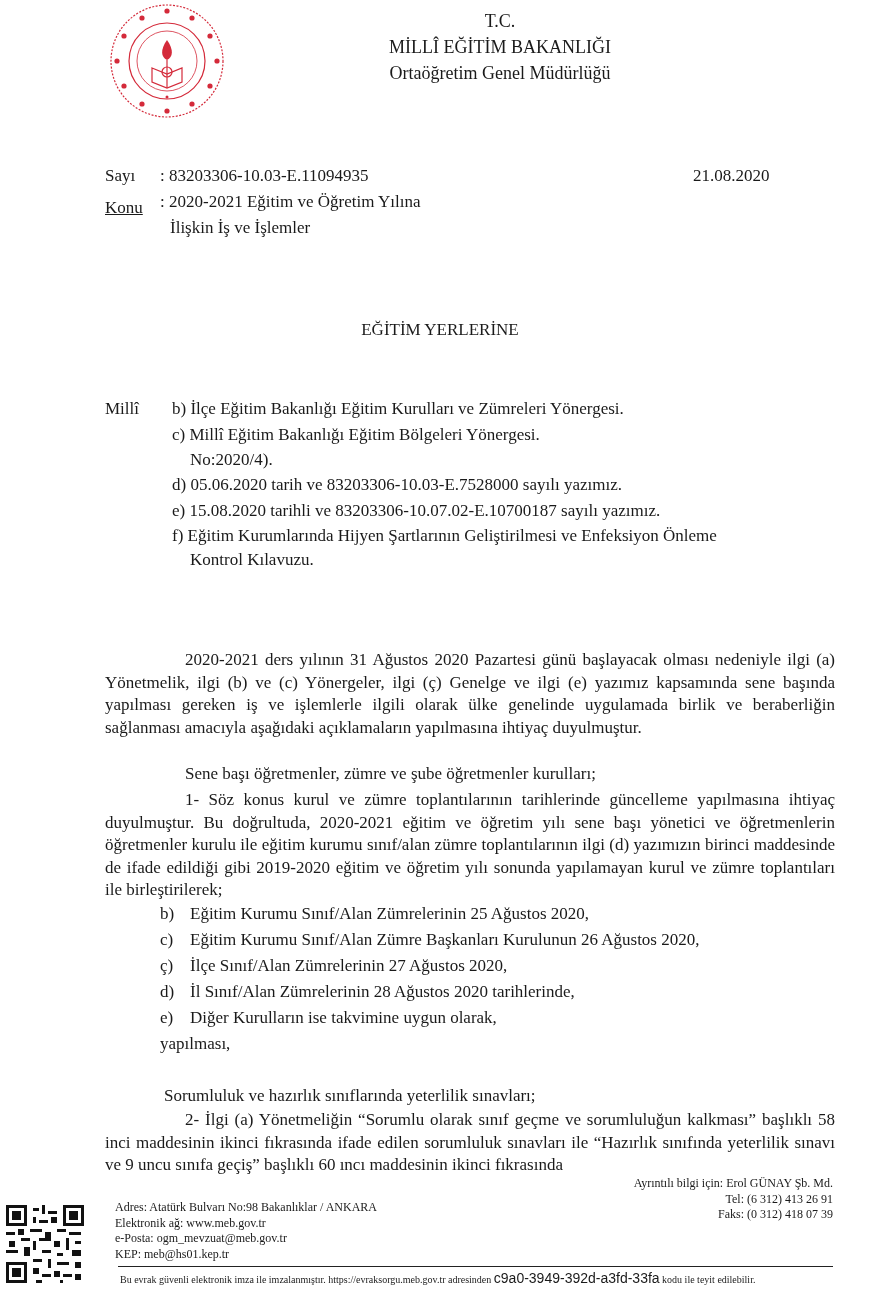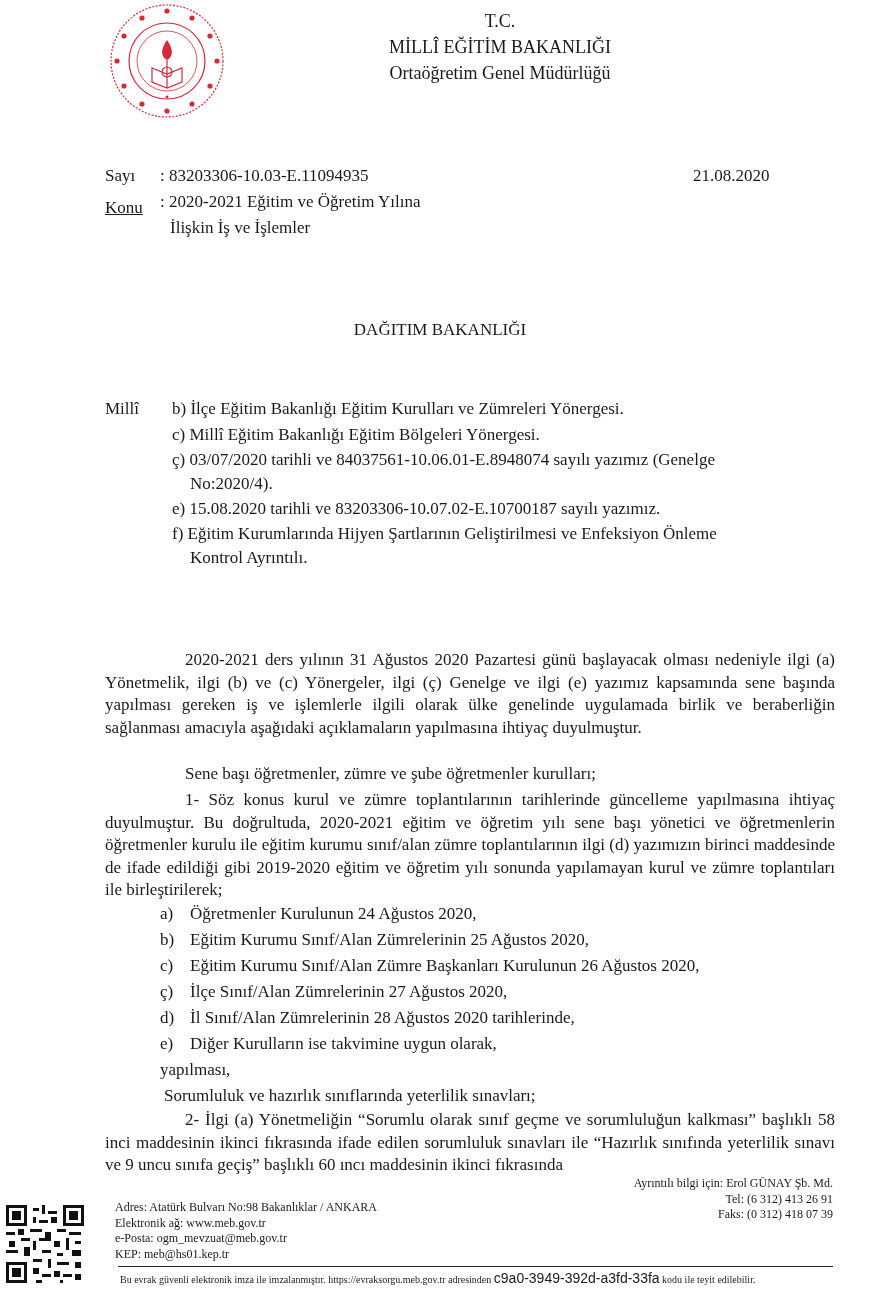--- a/index.html
+++ b/index.html
@@ -57,39 +57,38 @@
 <div class="abs hdr" style="top:34px;">MİLLÎ EĞİTİM BAKANLIĞI</div>
 <div class="abs hdr" style="top:60px;">Ortaöğretim Genel Müdürlüğü</div>
 
 <div class="abs meta" style="left:105px; top:163px;">Sayı</div>
 <div class="abs meta" style="left:160px; top:163px;">: 83203306-10.03-E.11094935</div>
 <div class="abs meta" style="left:693px; top:163px;">21.08.2020</div>
 <div class="abs meta" style="left:105px; top:195px;text-decoration:underline;">Konu</div>
 <div class="abs meta" style="left:160px; top:189px;">: 2020-2021 Eğitim ve Öğretim Yılına</div>
 <div class="abs meta" style="left:170px; top:215px;">İlişkin İş ve İşlemler</div>
 
-<div class="abs meta" style="left:0; width:880px; text-align:center; top:317px;">DAĞITIM BAKANLIĞI</div>
+<div class="abs meta" style="left:0; width:880px; text-align:center; top:317px;">EĞİTİM YERLERİNE</div>
 
 <div class="abs meta" style="left:105px; top:396px;">Millî</div>
 <div class="abs" style="left:158px; top:396px; width:680px;">
   <div class="meta" style="padding-left:14px;">b) İlçe Eğitim Bakanlığı Eğitim Kurulları ve Zümreleri Yönergesi.</div>
   <div class="meta" style="padding-left:14px;">c) Millî Eğitim Bakanlığı Eğitim Bölgeleri Yönergesi.</div>
-  <div class="meta" style="padding-left:14px; line-height:24px;">ç) 03/07/2020 tarihli ve 84037561-10.06.01-E.8948074 sayılı yazımız (Genelge</div>
   <div class="meta" style="padding-left:32px; line-height:24px;">No:2020/4).</div>
+  <div class="meta" style="padding-left:14px;">d) 05.06.2020 tarih ve 83203306-10.03-E.7528000 sayılı yazımız.</div>
   <div class="meta" style="padding-left:14px;">e) 15.08.2020 tarihli ve 83203306-10.07.02-E.10700187 sayılı yazımız.</div>
   <div class="meta" style="padding-left:14px; line-height:24px;">f) Eğitim Kurumlarında Hijyen Şartlarının Geliştirilmesi ve Enfeksiyon Önleme</div>
-  <div class="meta" style="padding-left:32px; line-height:24px;">Kontrol Ayrıntılı.</div>
+  <div class="meta" style="padding-left:32px; line-height:24px;">Kontrol Kılavuzu.</div>
 </div>
 
 <div class="abs body-text indent" style="left:105px; top:649px; width:730px;">2020-2021 ders yılının 31 Ağustos 2020 Pazartesi günü başlayacak olması nedeniyle ilgi (a) Yönetmelik, ilgi (b) ve (c) Yönergeler, ilgi (ç) Genelge ve ilgi (e) yazımız kapsamında sene başında yapılması gereken iş ve işlemlerle ilgili olarak ülke genelinde uygulamada birlik ve beraberliğin sağlanması amacıyla aşağıdaki açıklamaların yapılmasına ihtiyaç duyulmuştur.</div>
 <div class="abs body-text" style="left:185px; top:763px; width:650px;">Sene başı öğretmenler, zümre ve şube öğretmenler kurulları;</div>
 <div class="abs body-text indent" style="left:105px; top:789px; width:730px;">1- Söz konus kurul ve zümre toplantılarının tarihlerinde güncelleme yapılmasına ihtiyaç duyulmuştur. Bu doğrultuda, 2020-2021 eğitim ve öğretim yılı sene başı yönetici ve öğretmenlerin öğretmenler kurulu ile eğitim kurumu sınıf/alan zümre toplantılarının ilgi (d) yazımızın birinci maddesinde de ifade edildiği gibi 2019-2020 eğitim ve öğretim yılı sonunda yapılamayan kurul ve zümre toplantıları ile birleştirilerek;</div>
 
 <div class="abs" style="left:160px; top:901px; width:680px;">
-  <div class="list-item"><span style="display:inline-block;width:30px;">a)</span><span>Öğretmenler Kurulunun 24 Ağustos 2020,</span></div>
   <div class="list-item"><span style="display:inline-block;width:30px;">b)</span><span>Eğitim Kurumu Sınıf/Alan Zümrelerinin 25 Ağustos 2020,</span></div>
   <div class="list-item"><span style="display:inline-block;width:30px;">c)</span><span>Eğitim Kurumu Sınıf/Alan Zümre Başkanları Kurulunun 26 Ağustos 2020,</span></div>
   <div class="list-item"><span style="display:inline-block;width:30px;">ç)</span><span>İlçe Sınıf/Alan Zümrelerinin 27 Ağustos 2020,</span></div>
   <div class="list-item"><span style="display:inline-block;width:30px;">d)</span><span>İl Sınıf/Alan Zümrelerinin 28 Ağustos 2020 tarihlerinde,</span></div>
   <div class="list-item"><span style="display:inline-block;width:30px;">e)</span><span>Diğer Kurulların ise takvimine uygun olarak,</span></div>
   <div class="list-item">yapılması,</div>
 </div>
 <div class="abs list-item" style="left:164px; top:1083px;">Sorumluluk ve hazırlık sınıflarında yeterlilik sınavları;</div>
 
 <div class="abs body-text indent" style="left:105px; top:1109px; width:730px;">

